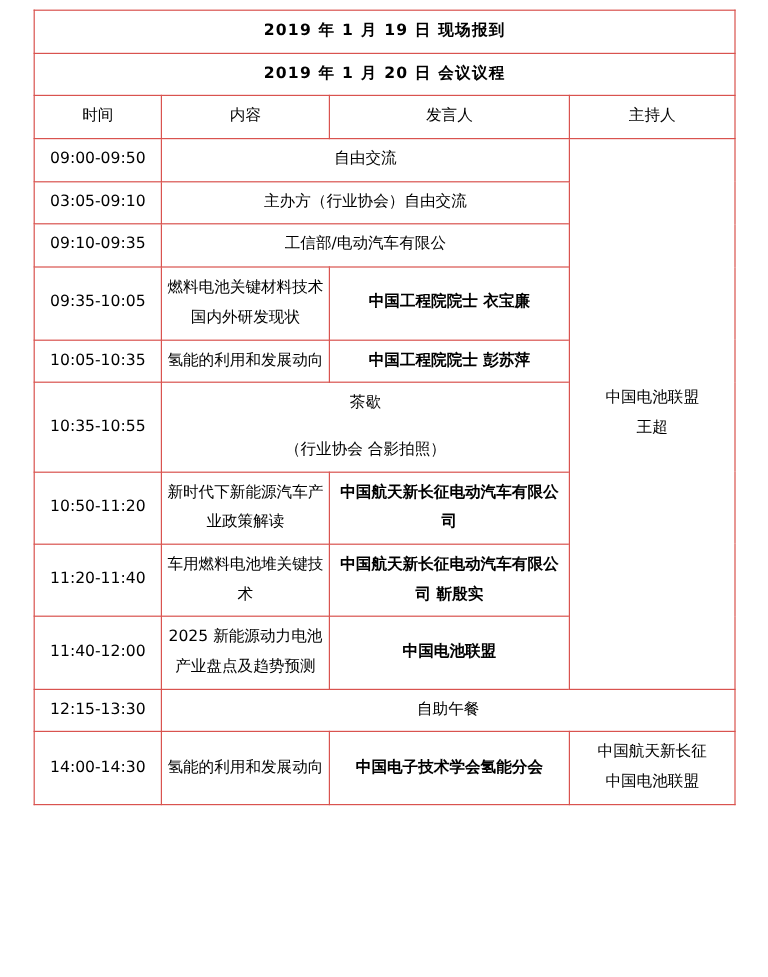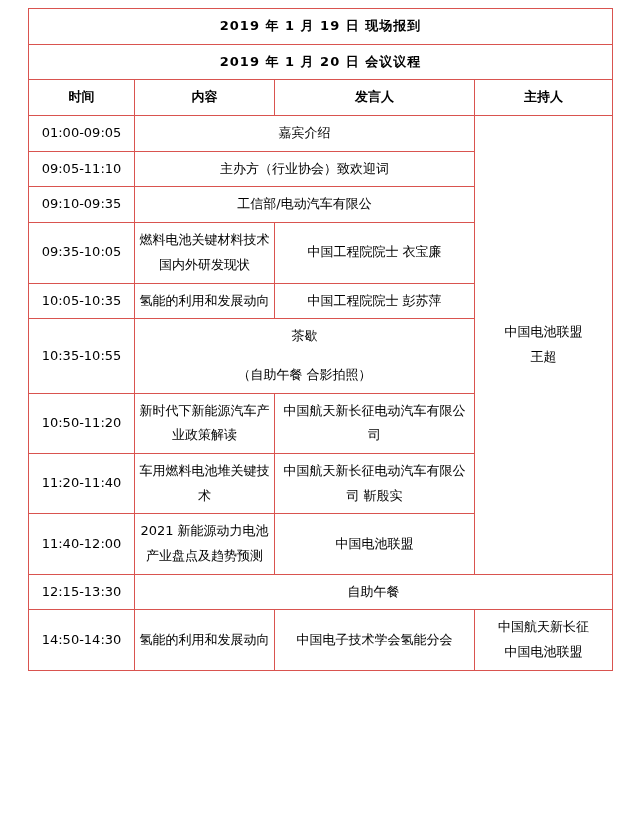--- a/index.html
+++ b/index.html
@@ -37,35 +37,36 @@
     color: #000;
   }
   .banner {
     color: #cc0000;
     font-weight: bold;
     font-size: 14.5px;
     letter-spacing: 1px;
     padding: 10px 4px;
   }
   .col-head {
-    font-weight: bold;
+    font-weight: normal;
     font-size: 14px;
     padding: 7px 4px;
   }
   .time-cell {
     font-size: 12.5px;
     white-space: nowrap;
   }
   .content-cell {
     font-size: 12.5px;
     line-height: 2.0;
   }
   .speaker-cell {
     font-size: 12.5px;
     line-height: 2.0;
+    font-weight: bold;
   }
   .host-cell {
     font-size: 13px;
     line-height: 2.1;
   }
   .wide-center {
     font-size: 12.5px;
   }
   .two-line {
     line-height: 2.1;
@@ -93,31 +94,31 @@
         <td class="banner" colspan="4">2019 年 1 月 20 日   会议议程</td>
       </tr>
       <tr>
         <td class="col-head">时间</td>
         <td class="col-head">内容</td>
         <td class="col-head">发言人</td>
         <td class="col-head">主持人</td>
       </tr>
 
       <tr>
-        <td class="time-cell">01:00-09:05</td>
-        <td class="wide-center" colspan="2">嘉宾介绍</td>
+        <td class="time-cell">09:00-09:50</td>
+        <td class="wide-center" colspan="2">自由交流</td>
         <td class="host-cell host-lines" rowspan="9">
           <span>中国电池联盟</span>
           <span>王超</span>
         </td>
       </tr>
 
       <tr>
-        <td class="time-cell">09:05-11:10</td>
-        <td class="wide-center" colspan="2">主办方（行业协会）致欢迎词</td>
+        <td class="time-cell">03:05-09:10</td>
+        <td class="wide-center" colspan="2">主办方（行业协会）自由交流</td>
       </tr>
 
       <tr>
         <td class="time-cell">09:10-09:35</td>
         <td class="wide-center" colspan="2">工信部/电动汽车有限公</td>
       </tr>
 
       <tr>
         <td class="time-cell">09:35-10:05</td>
         <td class="content-cell">燃料电池关键材料技术国内外研发现状</td>
@@ -128,49 +129,49 @@
         <td class="time-cell">10:05-10:35</td>
         <td class="content-cell">氢能的利用和发展动向</td>
         <td class="speaker-cell">中国工程院院士  彭苏萍</td>
       </tr>
 
       <tr>
         <td class="time-cell">10:35-10:55</td>
         <td class="wide-center two-line" colspan="2">
           <div>茶歇</div>
           <div style="height:14px"></div>
-          <div>（自助午餐 合影拍照）</div>
+          <div>（行业协会 合影拍照）</div>
         </td>
       </tr>
 
       <tr>
         <td class="time-cell">10:50-11:20</td>
         <td class="content-cell">新时代下新能源汽车产业政策解读</td>
         <td class="speaker-cell">中国航天新长征电动汽车有限公司</td>
       </tr>
 
       <tr>
         <td class="time-cell">11:20-11:40</td>
         <td class="content-cell">车用燃料电池堆关键技术</td>
         <td class="speaker-cell">中国航天新长征电动汽车有限公司 靳殷实</td>
       </tr>
 
       <tr>
         <td class="time-cell">11:40-12:00</td>
-        <td class="content-cell">2021 新能源动力电池产业盘点及趋势预测</td>
+        <td class="content-cell">2025 新能源动力电池产业盘点及趋势预测</td>
         <td class="speaker-cell">中国电池联盟</td>
       </tr>
 
       <tr>
         <td class="time-cell">12:15-13:30</td>
         <td class="wide-center" colspan="3">自助午餐</td>
       </tr>
 
       <tr>
-        <td class="time-cell">14:50-14:30</td>
+        <td class="time-cell">14:00-14:30</td>
         <td class="content-cell">氢能的利用和发展动向</td>
         <td class="speaker-cell">中国电子技术学会氢能分会</td>
         <td class="host-cell host-lines">
           <span>中国航天新长征</span>
           <span>中国电池联盟</span>
         </td>
       </tr>
     </tbody>
   </table>
 </div>

